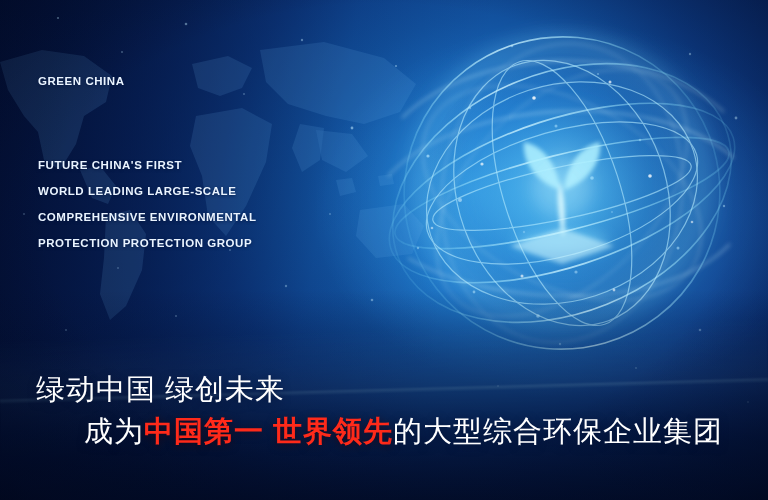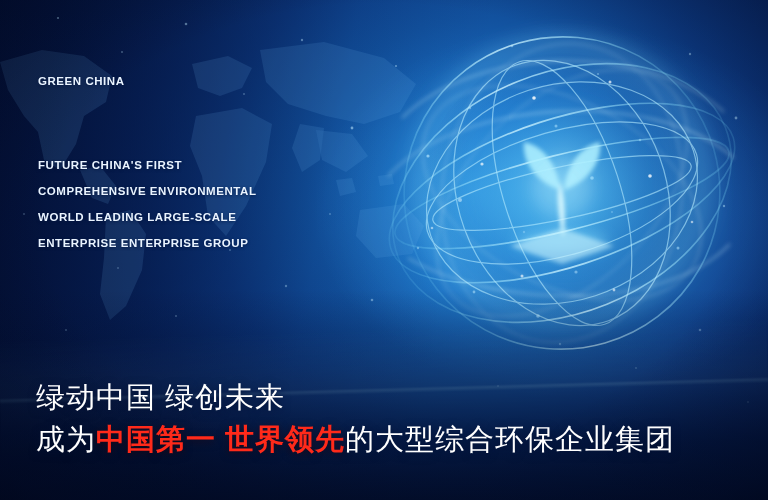--- a/index.html
+++ b/index.html
@@ -105,38 +105,39 @@
     line-height: 26px;
     text-shadow: 0 1px 3px rgba(0,20,60,0.7);
     white-space: nowrap;
   }
   .en-gap { height: 58px; }
 
   
   .cn-block {
     position: absolute;
     left: 36px;
-    bottom: 40px;
+    bottom: 48px;
     z-index: 7;
   }
   .cn-line1 {
     color: #ffffff;
     font-size: 29px;
     line-height: 42px;
     letter-spacing: 1px;
     text-shadow: 0 2px 8px rgba(0,15,50,0.75);
     white-space: nowrap;
   }
   .cn-line2 {
     font-size: 29px;
     line-height: 42px;
     letter-spacing: 1px;
     color: #ffffff;
     text-shadow: 0 2px 8px rgba(0,15,50,0.75);
     white-space: nowrap;
+    margin-left: 48px;
   }
   .cn-hl {
     color: #ff2a1a;
     font-weight: bold;
     text-shadow: 0 2px 8px rgba(40,0,0,0.6);
   }
 </style>
 </head>
 <body>
 
@@ -302,23 +303,23 @@
   </div>
 
   <div class="horizon"></div>
   <div class="bg-bottom-dark"></div>
   <div class="bg-vignette"></div>
 
   <div class="en-block">
     <div class="en-line">GREEN CHINA</div>
     <div class="en-gap"></div>
     <div class="en-line">FUTURE CHINA'S FIRST</div>
+    <div class="en-line">WORLD LEADING LARGE-SCALE</div>
     <div class="en-line">COMPREHENSIVE ENVIRONMENTAL</div>
-    <div class="en-line">WORLD LEADING LARGE-SCALE</div>
-    <div class="en-line">ENTERPRISE ENTERPRISE GROUP</div>
+    <div class="en-line">PROTECTION PROTECTION GROUP</div>
   </div>
 
   <div class="cn-block">
     <div class="cn-line1">绿动中国 绿创未来</div>
     <div class="cn-line2">
       <span>成为</span><span class="cn-hl">中国第一 世界领先</span><span>的大型综合环保企业集团</span>
     </div>
   </div>
 
 </div>

